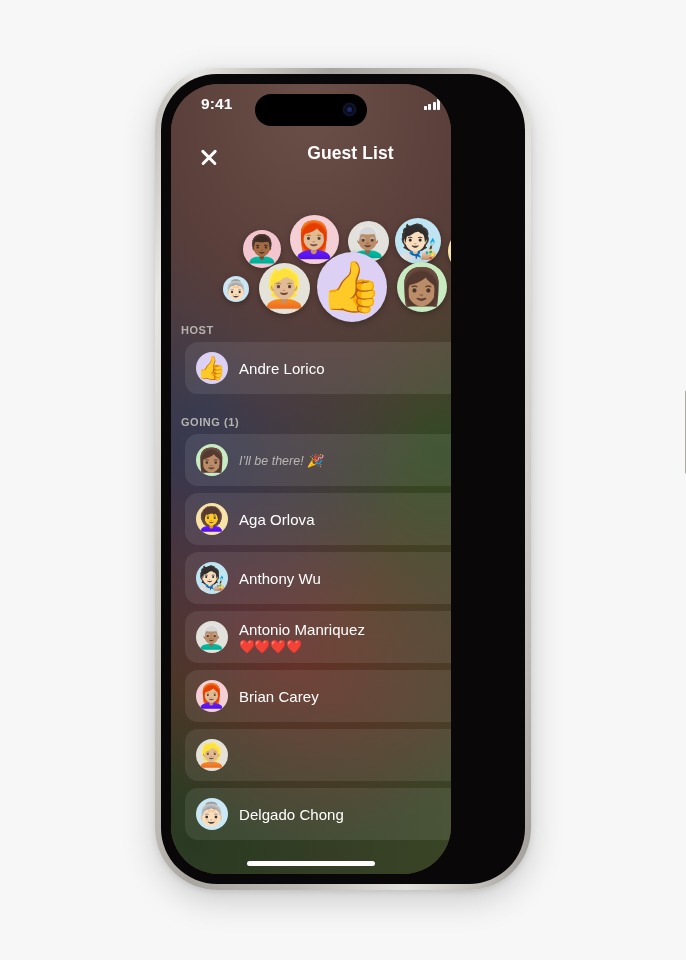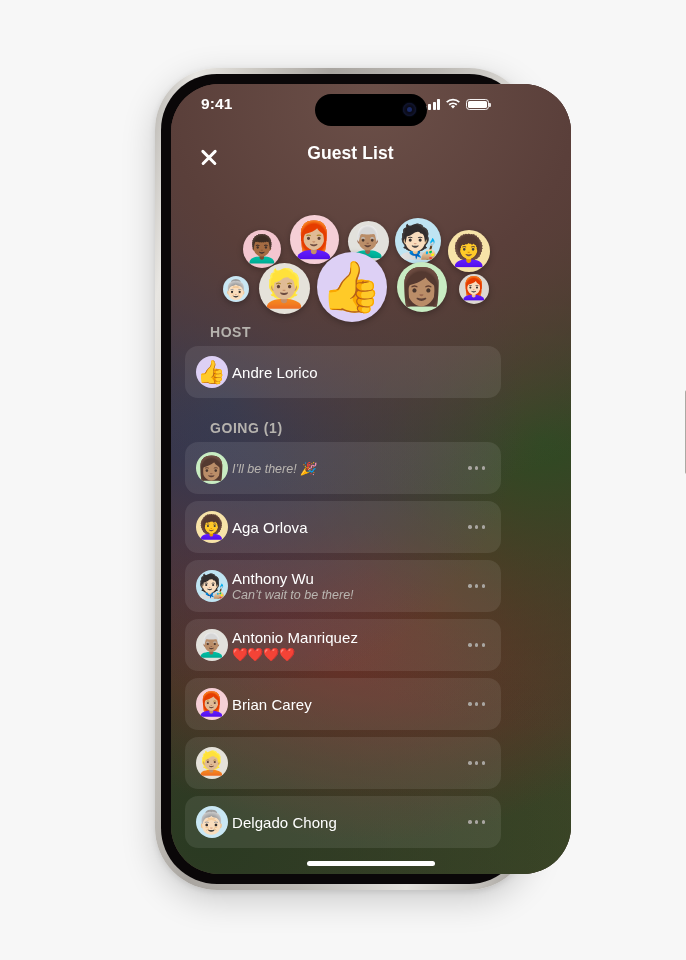--- a/index.html
+++ b/index.html
@@ -21,21 +21,21 @@
                #bdbab5 55%,#e4e2de 76%,#c2bfba 90%,#9d9a95 100%);
     box-shadow:0 10px 34px rgba(0,0,0,0.18), 0 2px 6px rgba(0,0,0,0.10);
   }
   .phone-bezel {
     position:absolute; left:6px; top:6px;
     width:364px; height:810px;
     border-radius:56px; background:#0a0708;
   }
   .phone-screen {
     position:absolute; left:10px; top:10px;
-    width:400px; height:790px;
+    width:280px; height:790px;
     border-radius:48px;
     overflow:hidden;
   }
   
   .btn-side {
     position:absolute; border-radius:2px;
     background:linear-gradient(90deg,#8f8c87,#dedbd6 40%,#c6c3be 70%,#908d88);
   }
   .btn-silent { left:152px; top:234px; width:4px; height:30px; }
   .btn-volup  { left:152px; top:292px; width:4px; height:54px; }
@@ -111,43 +111,43 @@
     display:flex; align-items:center; justify-content:center;
     overflow:hidden;
     box-shadow:0 2px 6px rgba(0,0,0,.28);
     font-size:0; line-height:0;
   }
   .av .emo { line-height:1; display:block; }
 
   
   .content { position:absolute; top:240px; left:0; width:344px; height:550px; z-index:3; }
   .section-label {
-    color:#b6b3ae; font-size:14px; font-weight:bold;
-    letter-spacing:.55px; margin:0 0 6px 39px;
+    color:#b6b3ae; font-size:11px; font-weight:bold;
+    letter-spacing:.55px; margin:0 0 6px 10px;
   }
   .going-label { margin-top:22px; }
 
   .card {
     position:relative;
     margin:0 14px 7px 14px;
     height:52px;
     border-radius:13px;
     background:rgba(255,255,255,0.085);
     display:flex; align-items:center;
     overflow:hidden;
   }
   .card.host { height:52px; margin-bottom:0; }
   .card-av {
     width:32px; height:32px; border-radius:50%;
     margin-left:11px; flex:0 0 32px;
     display:flex; align-items:center; justify-content:center;
     overflow:hidden; font-size:0; line-height:0;
   }
   .card-av .emo { line-height:1; display:block; }
-  .card-text { margin-left:4px; flex:1 1 auto; min-width:0; }
+  .card-text { margin-left:11px; flex:1 1 auto; min-width:0; }
   .card-name {
     color:#fff; font-size:15px; letter-spacing:.05px;
     white-space:nowrap; overflow:hidden; text-overflow:ellipsis;
   }
   .card-sub {
     color:#bab6b1; font-size:12.5px; font-style:italic; margin-top:1px;
     white-space:nowrap; overflow:hidden;
   }
   .card-sub.hearts { font-style:normal; font-size:13px; letter-spacing:-.5px; }
   .dots {
@@ -279,21 +279,20 @@
                   <i></i>
                   <i></i>
                 </div>
               </div>
               <div class="card">
                 <div class="card-av" style="background: rgb(191, 228, 242);">
                   <span class="emo" style="font-size: 23px;">🧑🏻‍🎨</span>
                 </div>
                 <div class="card-text">
                   <div class="card-name">Anthony Wu</div>
-                  <div class="card-sub">Can’t wait to be there!</div>
                 </div>
                 <div class="dots">
                   <i></i>
                   <i></i>
                   <i></i>
                 </div>
               </div>
               <div class="card">
                 <div class="card-av" style="background: rgb(226, 225, 220);">
                   <span class="emo" style="font-size: 23px;">👨🏽‍🦳</span>

